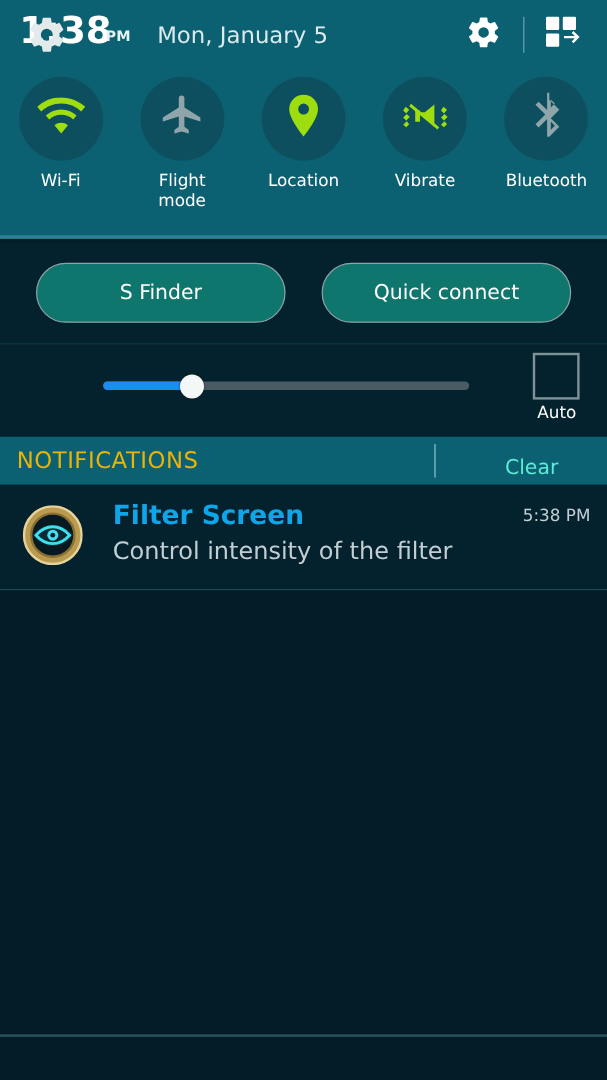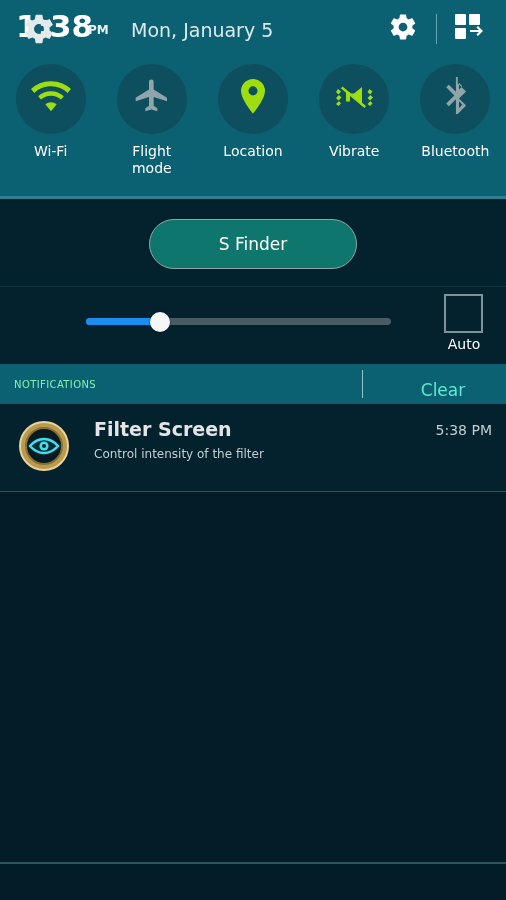--- a/index.html
+++ b/index.html
@@ -221,23 +221,23 @@
     left: 0;
     top: 364px;
     width: 506px;
     height: 40px;
     background: #0b6072;
     display: flex;
     align-items: center;
   }
   .notif-title {
     margin-left: 14px;
-    font-size: 10px;
+    font-size: 19px;
     letter-spacing: .4px;
-    color: #86efac;
+    color: #eab308;
   }
   .notif-header-divider {
     position: absolute;
     left: 362px;
     top: 6px;
     width: 1px;
     height: 28px;
     background: #8fc3cd;
   }
   .notif-clear {
@@ -266,29 +266,29 @@
     position: absolute;
     left: 19px;
     top: 421px;
     width: 50px;
     height: 50px;
   }
   .notif-app {
     position: absolute;
     left: 94px;
     top: 418px;
-    font-size: 19px;
+    font-size: 22px;
     font-weight: bold;
-    color: #e5e5e5;
+    color: #0ea5e9;
   }
   .notif-text {
     position: absolute;
     left: 94px;
     top: 447px;
-    font-size: 12px;
+    font-size: 20px;
     color: #c2ced2;
   }
   .notif-time {
     position: absolute;
     right: 14px;
     top: 422px;
     font-size: 14px;
     color: #c2ced2;
   }
   .notif-divider {
@@ -431,20 +431,21 @@
           </span>
         </div>
         <div class="toggle-label">Bluetooth</div>
       </div>
 
     </div>
   </div>
 
   <div class="pill-row">
     <div class="pill">S Finder</div>
+    <div class="pill">Quick connect</div>
   </div>
 
   <div class="brightness-row"></div>
   <div class="bright-gear">
     <svg width="34" height="34" viewBox="0 0 24 24" fill="#e2eaec">
       <path d="M19.43 12.98c.04-.32.07-.64.07-.98s-.03-.66-.07-.98l2.11-1.65a.5.5 0 0 0 .12-.64l-2-3.46a.5.5 0 0 0-.61-.22l-2.49 1a7.3 7.3 0 0 0-1.69-.98l-.38-2.65A.49.49 0 0 0 14 2h-4a.49.49 0 0 0-.49.42l-.38 2.65c-.61.25-1.17.58-1.69.98l-2.49-1a.5.5 0 0 0-.61.22l-2 3.46a.5.5 0 0 0 .12.64L4.57 11c-.04.32-.07.65-.07.98s.03.66.07.98l-2.11 1.65a.5.5 0 0 0-.12.64l2 3.46c.14.24.42.33.61.22l2.49-1c.52.4 1.08.73 1.69.98l.38 2.65c.04.24.25.42.49.42h4c.24 0 .45-.18.49-.42l.38-2.65c.61-.25 1.17-.59 1.69-.98l2.49 1c.19.11.47.02.61-.22l2-3.46a.5.5 0 0 0-.12-.64l-2.11-1.65zM12 15.5A3.5 3.5 0 1 1 12 8.5a3.5 3.5 0 0 1 0 7z"></path>
     </svg>
   </div>
   <div class="slider">
     <div class="slider-fill"></div>

